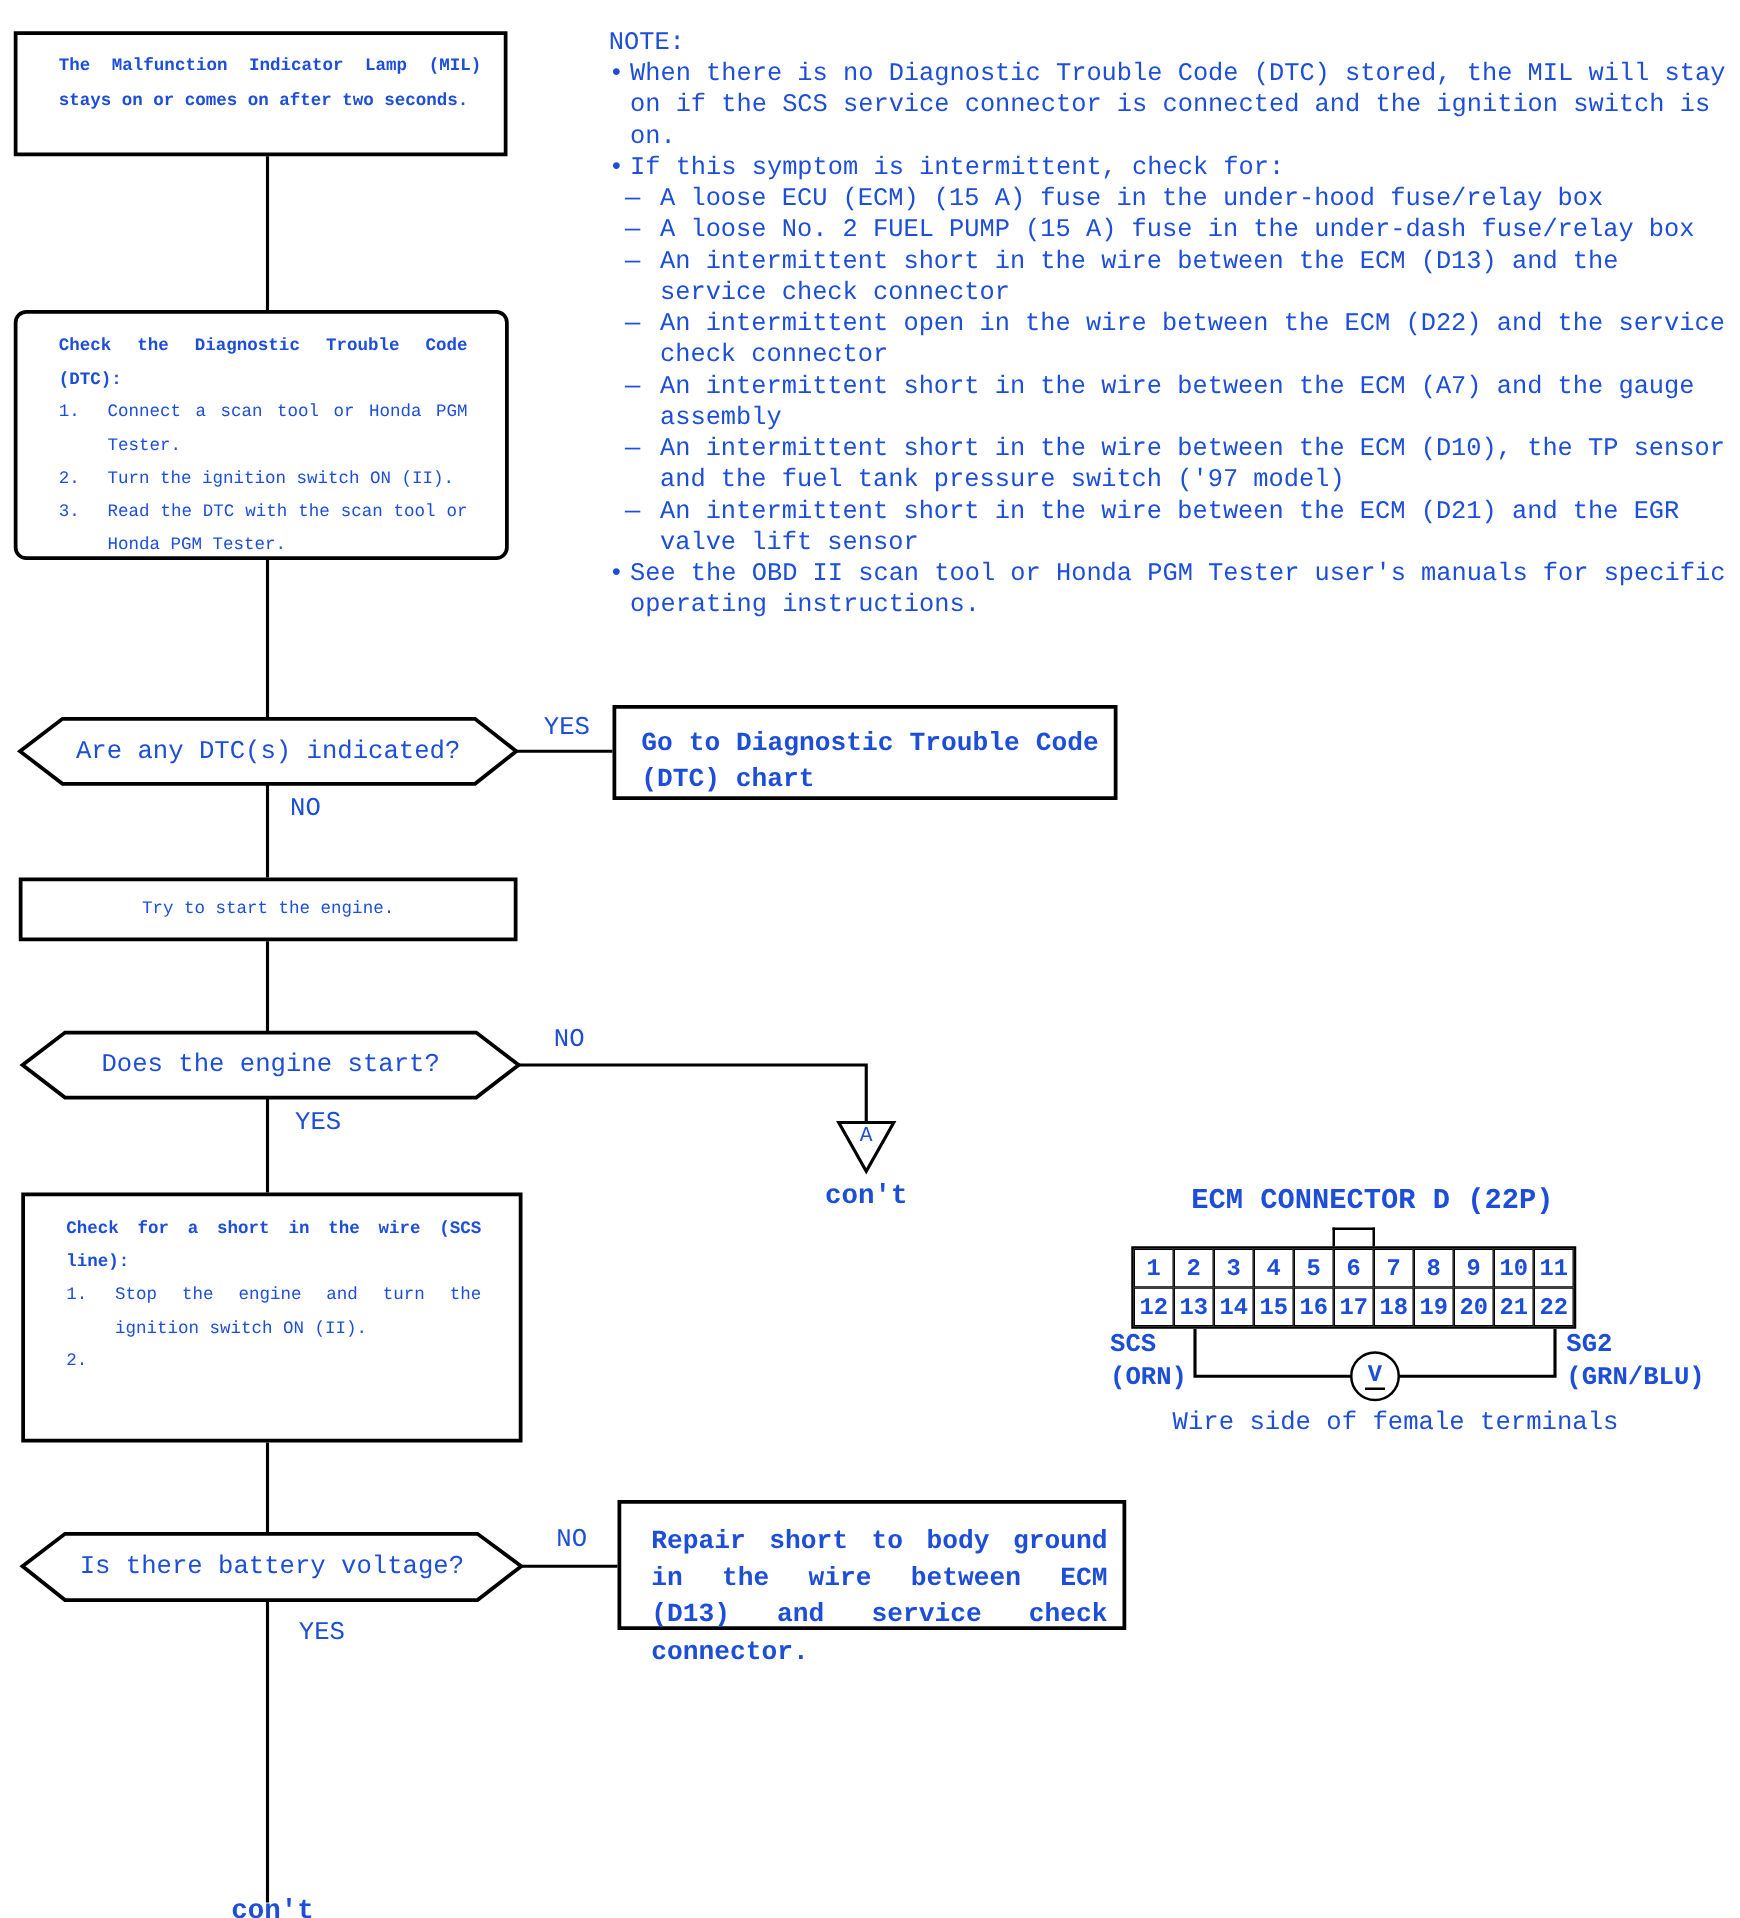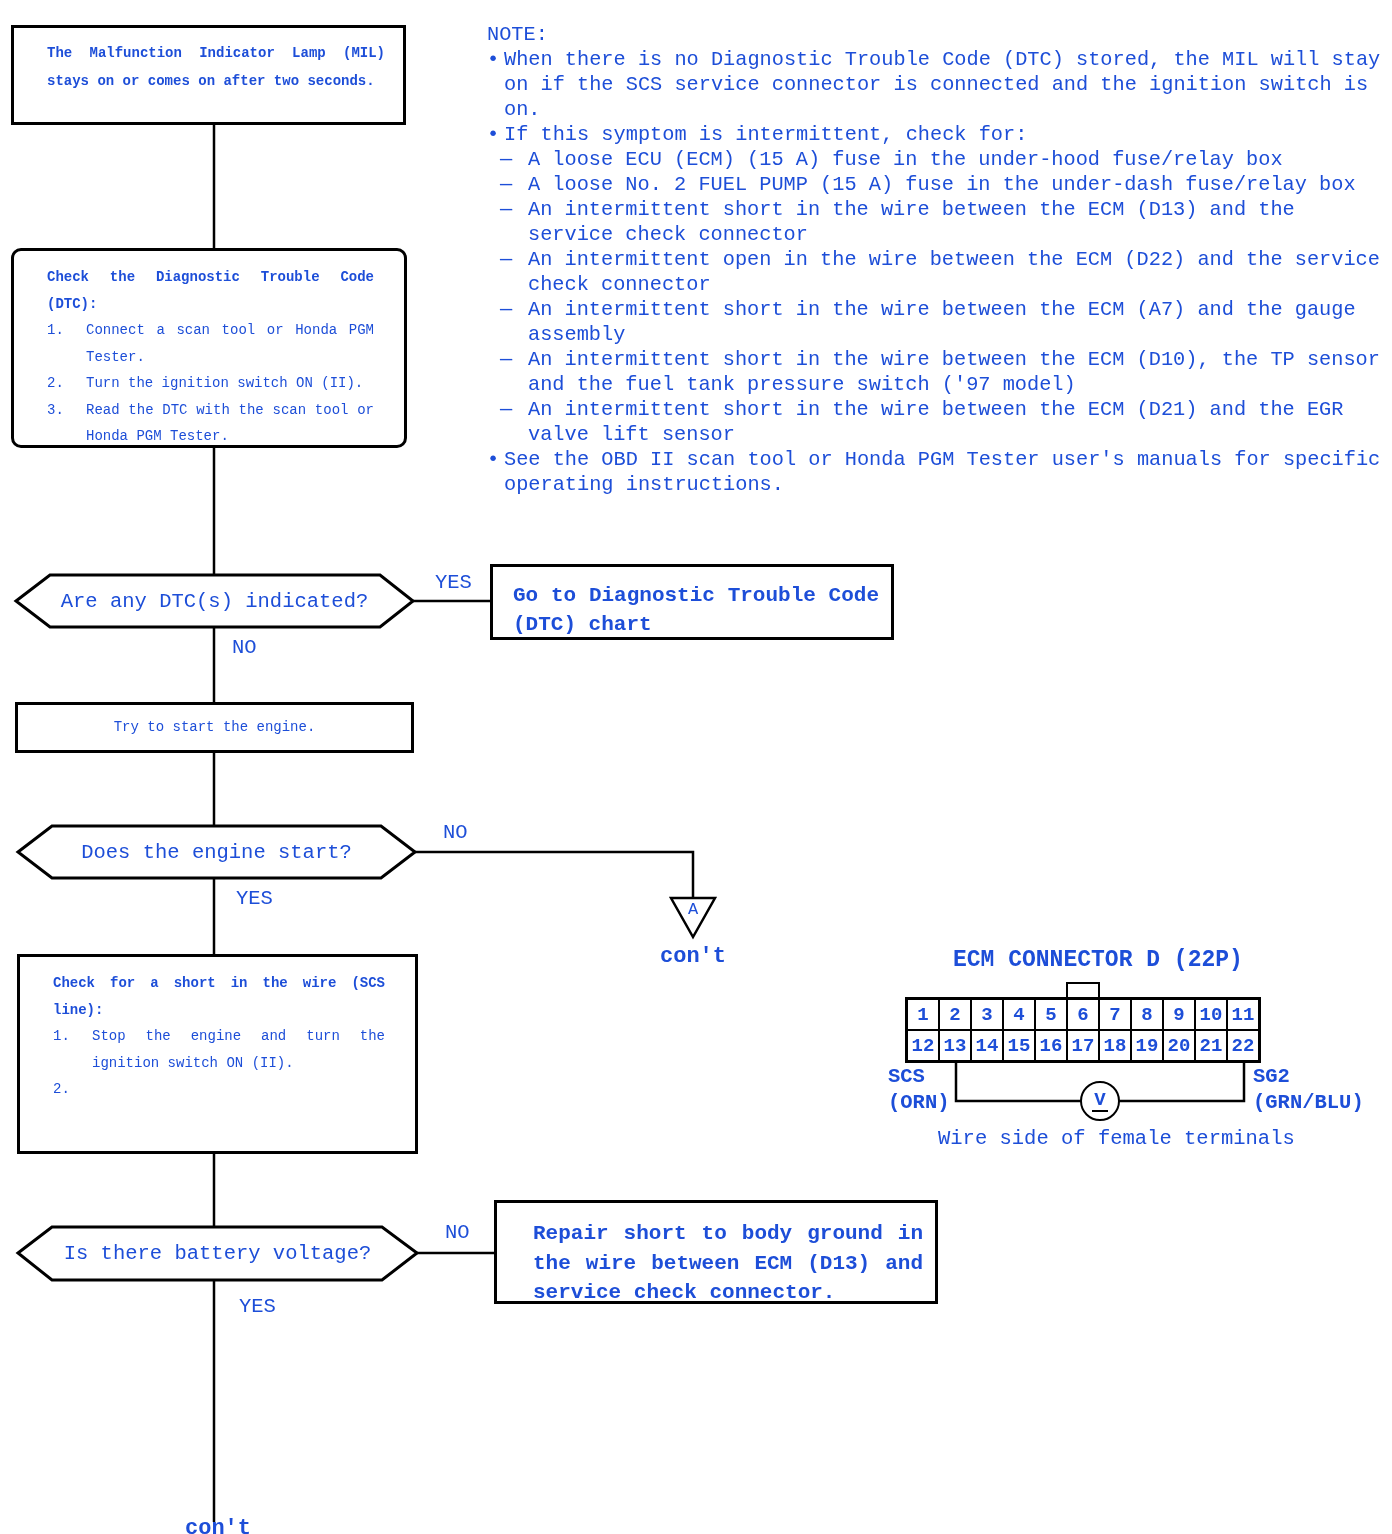--- a/index.html
+++ b/index.html
@@ -17,21 +17,21 @@
     box-sizing:border-box; font-size:14px; line-height:26.5px;
     text-align:justify;
   }
   .bold { font-weight:bold; }
 
   #box-start   { left:11px;  top:5px;    width:395px; height:100px; padding:12px 18px 0 33px; font-weight:bold; line-height:27.5px; }
   #box-checkdtc{ left:11px;  top:228px;  width:396px; height:200px; padding:13px 30px 0 33px;border-radius:10px; }
   #box-try     { left:15px;  top:682px;  width:399px; height:51px;  display:flex; align-items:center; justify-content:center; text-align:right; }
   #box-goto    { left:490px; top:544px;  width:404px; height:76px;  padding:14px 12px 0 20px; font-weight:bold; font-size:21px; line-height:29px; }
   #box-checkshort{ left:17px; top:934px; width:401px; height:200px; padding:13px 30px 0 33px; }
-  #box-repair  { left:494px; top:1180px; width:444px; height:104px; padding:16px 12px 0 36px; font-weight:bold; font-size:21px; line-height:29.5px; }
+  #box-repair  { left:494px; top:1180px; width:407px; height:104px; padding:16px 12px 0 24px; font-weight:bold; font-size:21px; line-height:29.5px; }
 
   .steps { margin:0; }
   .step-row { display:flex; }
   .step-num { flex:0 0 39px; }
   .step-text { flex:1; text-align:justify; }
 
   .qlabel {
     position:absolute; display:flex; align-items:center; justify-content:center;
     font-size:20.5px; text-align:center;
   }

